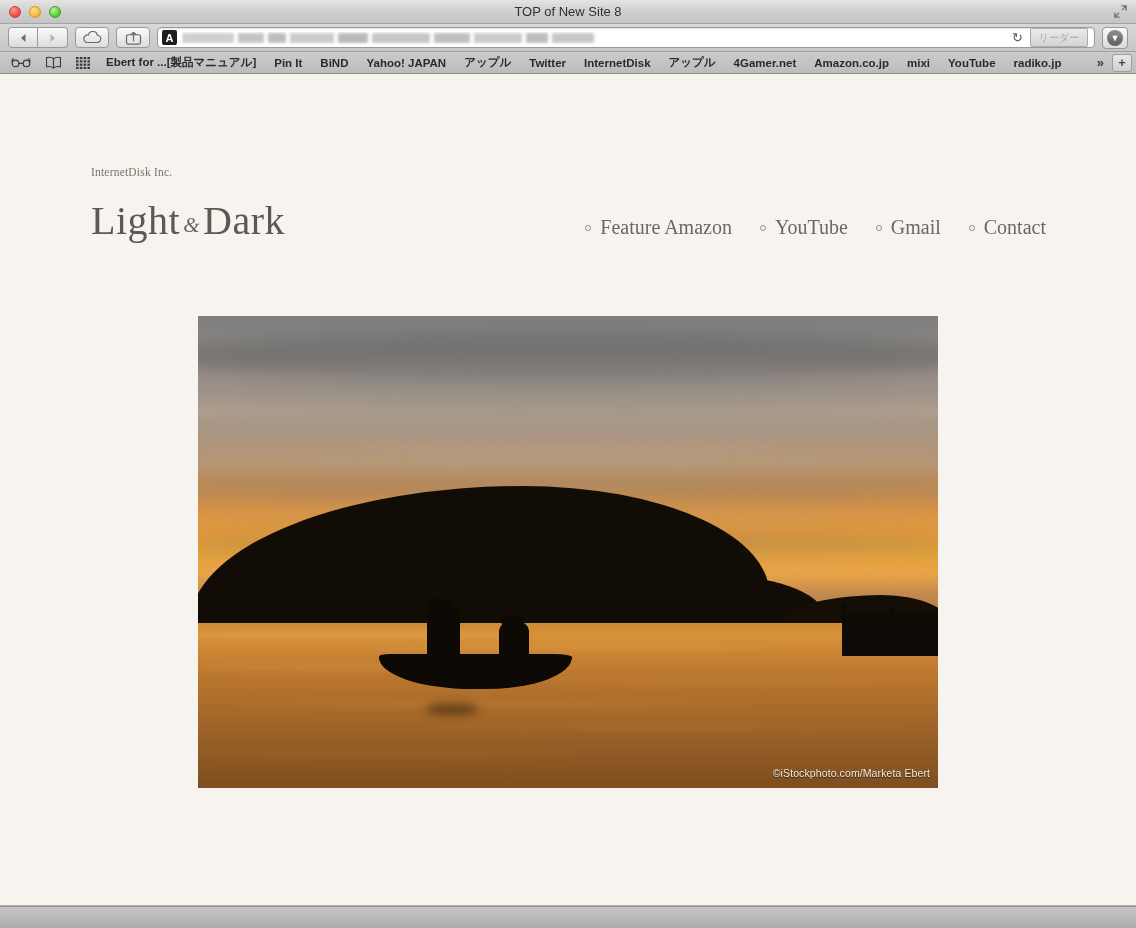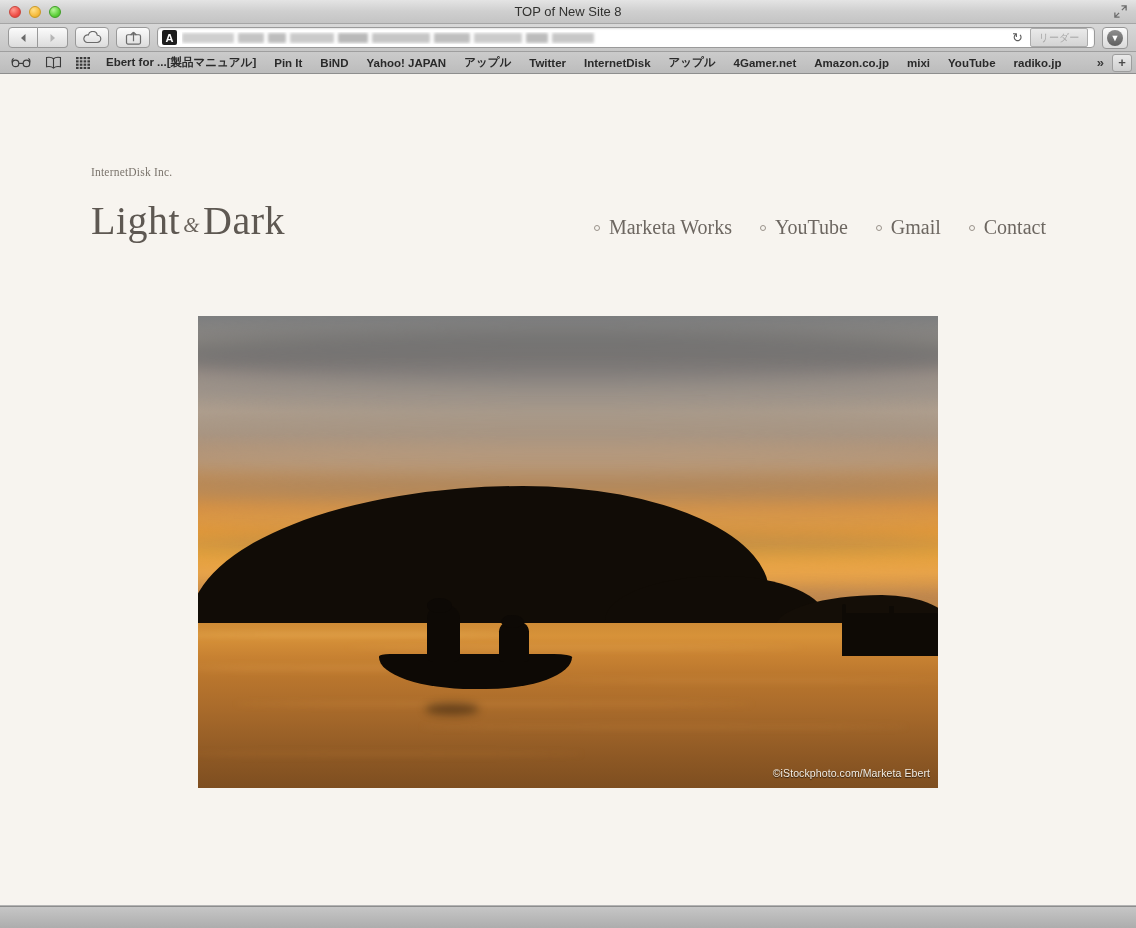--- a/index.html
+++ b/index.html
@@ -447,21 +447,21 @@
 
       <div class="brandline">InternetDisk Inc.</div>
 
       <div class="logo">
         <span>Light</span><span class="amp">&amp;</span><span>Dark</span>
       </div>
 
       <nav class="nav">
         <a class="nav-item">
           <span class="nav-dot"></span>
-          <span>Marketa Works</span>
+          <span>Feature Amazon</span>
         </a>
         <a class="nav-item">
           <span class="nav-dot"></span>
           <span>YouTube</span>
         </a>
         <a class="nav-item">
           <span class="nav-dot"></span>
           <span>Gmail</span>
         </a>
         <a class="nav-item">

